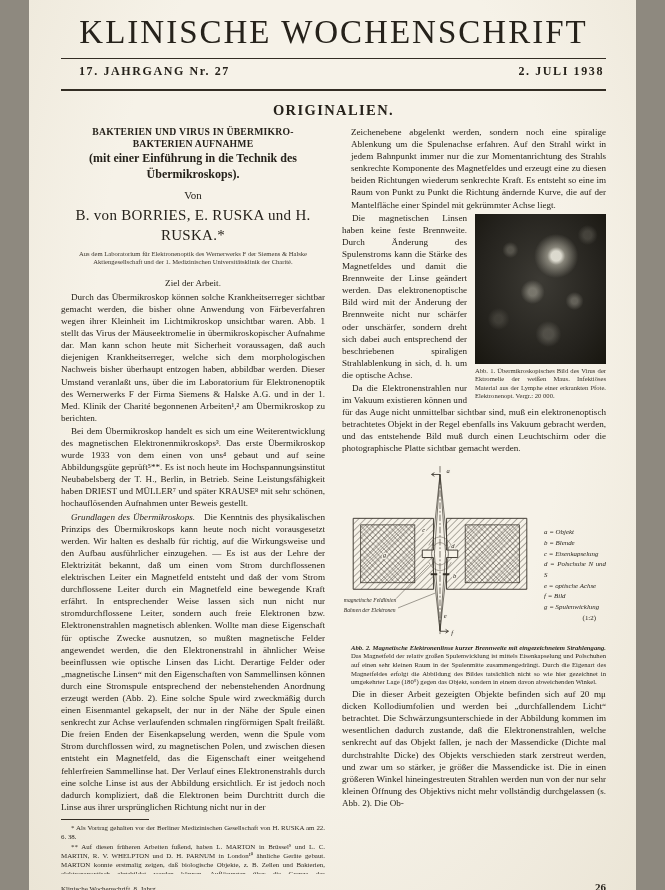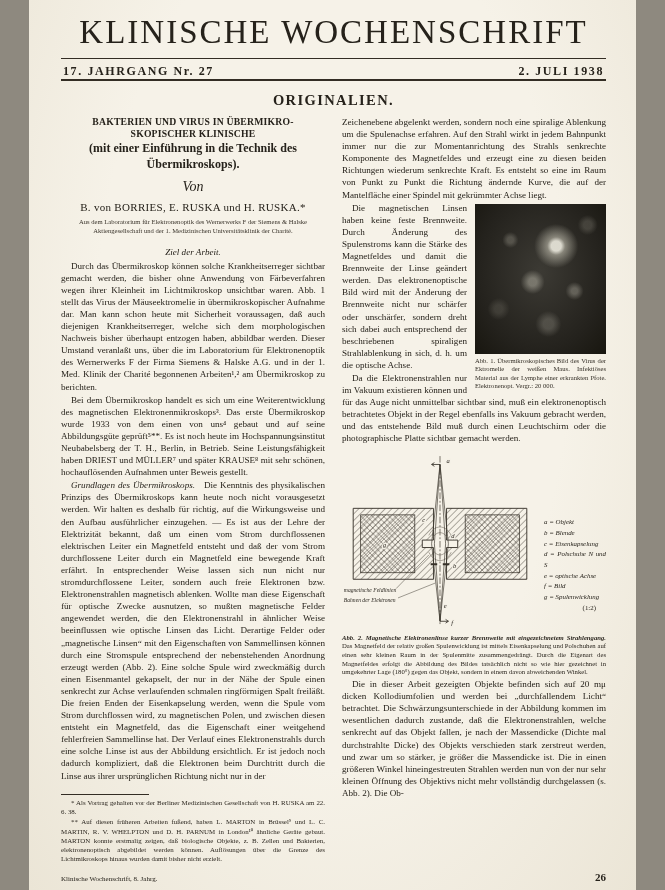--- a/index.html
+++ b/index.html
@@ -7,36 +7,36 @@
   .page{
     width:607px;height:890px;box-sizing:border-box;overflow:hidden;position:relative;
     background:radial-gradient(ellipse at 50% 38%, #f6f2e8 55%, #ebe5d6 100%);
     color:#26221b;padding:12px 30px 8px 32px;
   }
   
   .journal-title{font-size:33px;font-weight:400;text-align:center;letter-spacing:2px;margin:2px 0 7px;white-space:nowrap;}
   .rule{border:0;margin:0;}
   .rule-thin{border-top:1.3px solid #332d24;}
   .rule-thick{border-top:2.2px solid #332d24;}
-  .volume-line{display:flex;justify-content:space-between;align-items:flex-start;font-weight:700;font-size:12px;letter-spacing:1.6px;padding:5px 2px 0;}
+  .volume-line{display:flex;justify-content:space-between;align-items:flex-start;font-weight:700;font-size:12px;letter-spacing:1.6px;padding:5px 2px 10px;margin-left:16px;}
   .section-title{text-align:center;font-size:14.5px;font-weight:700;letter-spacing:1.4px;margin:11px 0 7px;}
   
   .columns{display:flex;gap:17px;height:748px;overflow:hidden;}
   .col{flex:1 1 0;font-size:9.1px;line-height:1.33;text-align:justify;hyphens:auto;-webkit-hyphens:auto;}
   .col p{margin:0 0 1px;text-indent:10px;}
-  .col p.noindent{text-indent:0;}
+  .col p.noindent{text-indent:0;margin-left:9px;}
   .col-left{display:flex;flex-direction:column;}
   
   .article-head{text-align:center;margin-bottom:3px;}
   .art-title{font-weight:700;font-size:9.7px;letter-spacing:.2px;line-height:1.25;}
   .art-sub{font-weight:700;font-size:12px;margin-top:1px;}
-  .art-von{font-size:14px;margin:5px 0 3px;font-style:italic;}
-  .art-authors{font-size:11px;letter-spacing:.3px;}
+  .art-von{font-size:11px;margin:5px 0 3px;}
+  .art-authors{font-size:15px;letter-spacing:.3px;}
   .art-affil{font-size:6.6px;line-height:1.3;margin:4px 0 2px;color:#3a342b;}
-  .sec-head{font-style:italic;text-align:center;font-size:9.1px;font-weight:400;margin:5px 0 2px;}
+  .sec-head{text-align:center;font-size:9.1px;font-weight:400;margin:5px 0 2px;}
   .runin{font-style:italic;margin-right:6px;}
   
   .fn-block{margin-top:auto;padding-top:5px;}
   .fn-rule{width:88px;border:0;border-top:1px solid #332d24;margin:0 0 3px;}
   .fn{font-size:6.9px;line-height:1.32;text-align:justify;text-indent:8px;margin:0;color:#2c2720;}
   
   .fig1{float:right;width:131px;margin:2px 0 4px 8px;}
   .fig1-photo{
     width:131px;height:150px;
     background:
@@ -82,21 +82,21 @@
 
   <div class="section-title">ORIGINALIEN.</div>
 
   <div class="columns">
 
     <div class="col col-left">
 
       <div class="article-head">
         <div class="art-title">
           <div>BAKTERIEN UND VIRUS IN ÜBERMIKRO-</div>
-          <div>SKOPISCHER KLINISCHE</div>
+          <div>BAKTERIEN AUFNAHME</div>
         </div>
         <div class="art-sub">(mit einer Einführung in die Technik des Übermikroskops).</div>
         <div class="art-von">Von</div>
         <div class="art-authors">B. von BORRIES, E. RUSKA und H. RUSKA.*</div>
         <div class="art-affil">
           <div>Aus dem Laboratorium für Elektronenoptik des Wernerwerks F der Siemens &amp; Halske</div>
           <div>Aktiengesellschaft und der 1. Medizinischen Universitätsklinik der Charité.</div>
         </div>
       </div>
 

